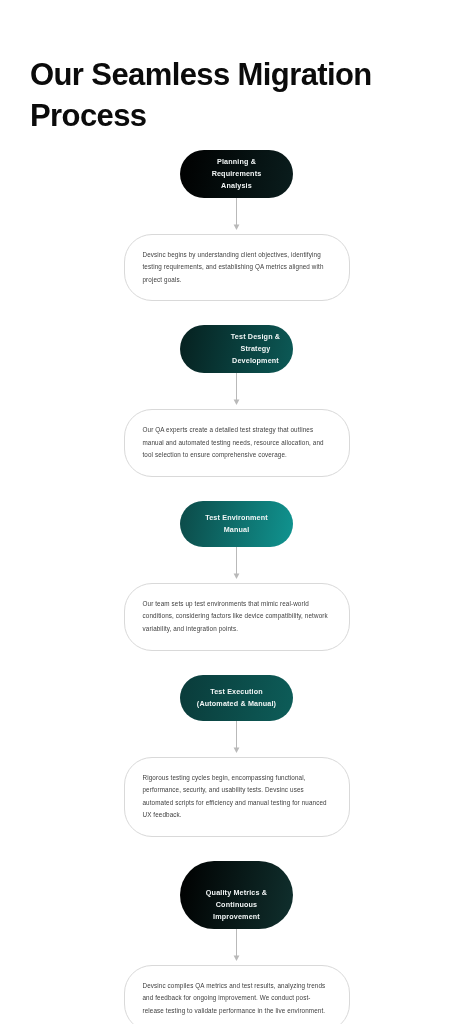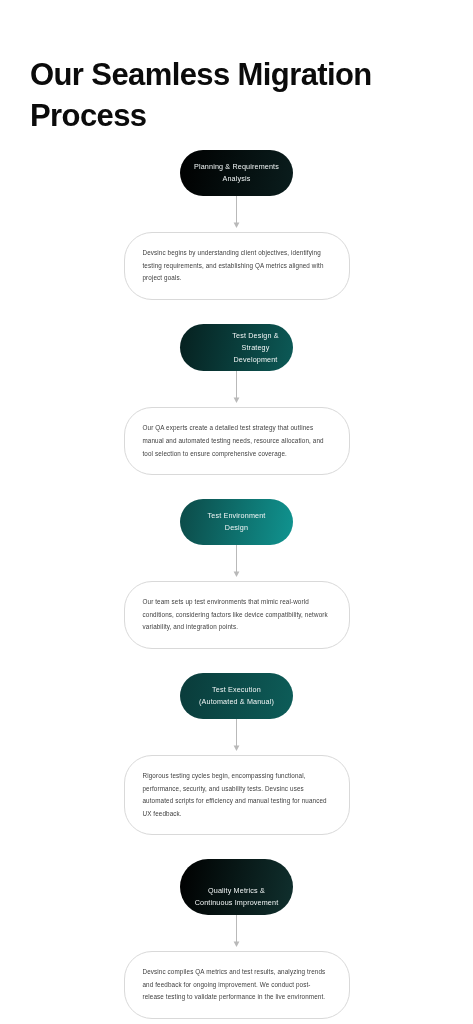--- a/index.html
+++ b/index.html
@@ -61,21 +61,21 @@
     display: flex;
     align-items: center;
     justify-content: center;
     text-align: center;
     padding: 6px 12px;
     box-sizing: border-box;
     color: #f2f6f6;
     font-size: 7.2px;
     line-height: 1.65;
     letter-spacing: 0.15px;
-    font-weight: 400;
+    font-weight: 700;
   }
 
   
   .connector {
     display: flex;
     justify-content: center;
     align-items: flex-start;
     height: 36px;
   }
   .connector svg {
@@ -148,21 +148,21 @@
         </div>
         <div class="desc-wrap">
           <div class="desc" style="color: rgb(61, 61, 61); border-color: rgb(217, 217, 217);">Our QA experts create a detailed test strategy that outlines manual and automated testing needs, resource allocation, and tool selection to ensure comprehensive coverage.</div>
         </div>
       </div>
       <div class="gap"></div>
       <div class="step">
         <div class="pill-wrap">
           <div class="pill" style="background: linear-gradient(100deg, rgb(12, 74, 72) 0%, rgb(16, 148, 144) 100%); color: rgb(242, 246, 246);">
             <span style="white-space: pre-line;">Test Environment
-Design</span>
+Manual</span>
           </div>
         </div>
         <div class="connector">
           <svg width="9" height="34" viewBox="0 0 9 34" aria-hidden="true">
             <line x1="4.5" y1="0" x2="4.5" y2="27" stroke="#b9b9b9" stroke-width="1"></line>
             <path d="M1.6 26.5 L4.5 32 L7.4 26.5 Z" fill="#b9b9b9"></path>
           </svg>
         </div>
         <div class="desc-wrap">
           <div class="desc" style="color: rgb(61, 61, 61); border-color: rgb(217, 217, 217);">Our team sets up test environments that mimic real-world conditions, considering factors like device compatibility, network variability, and integration points.</div>

